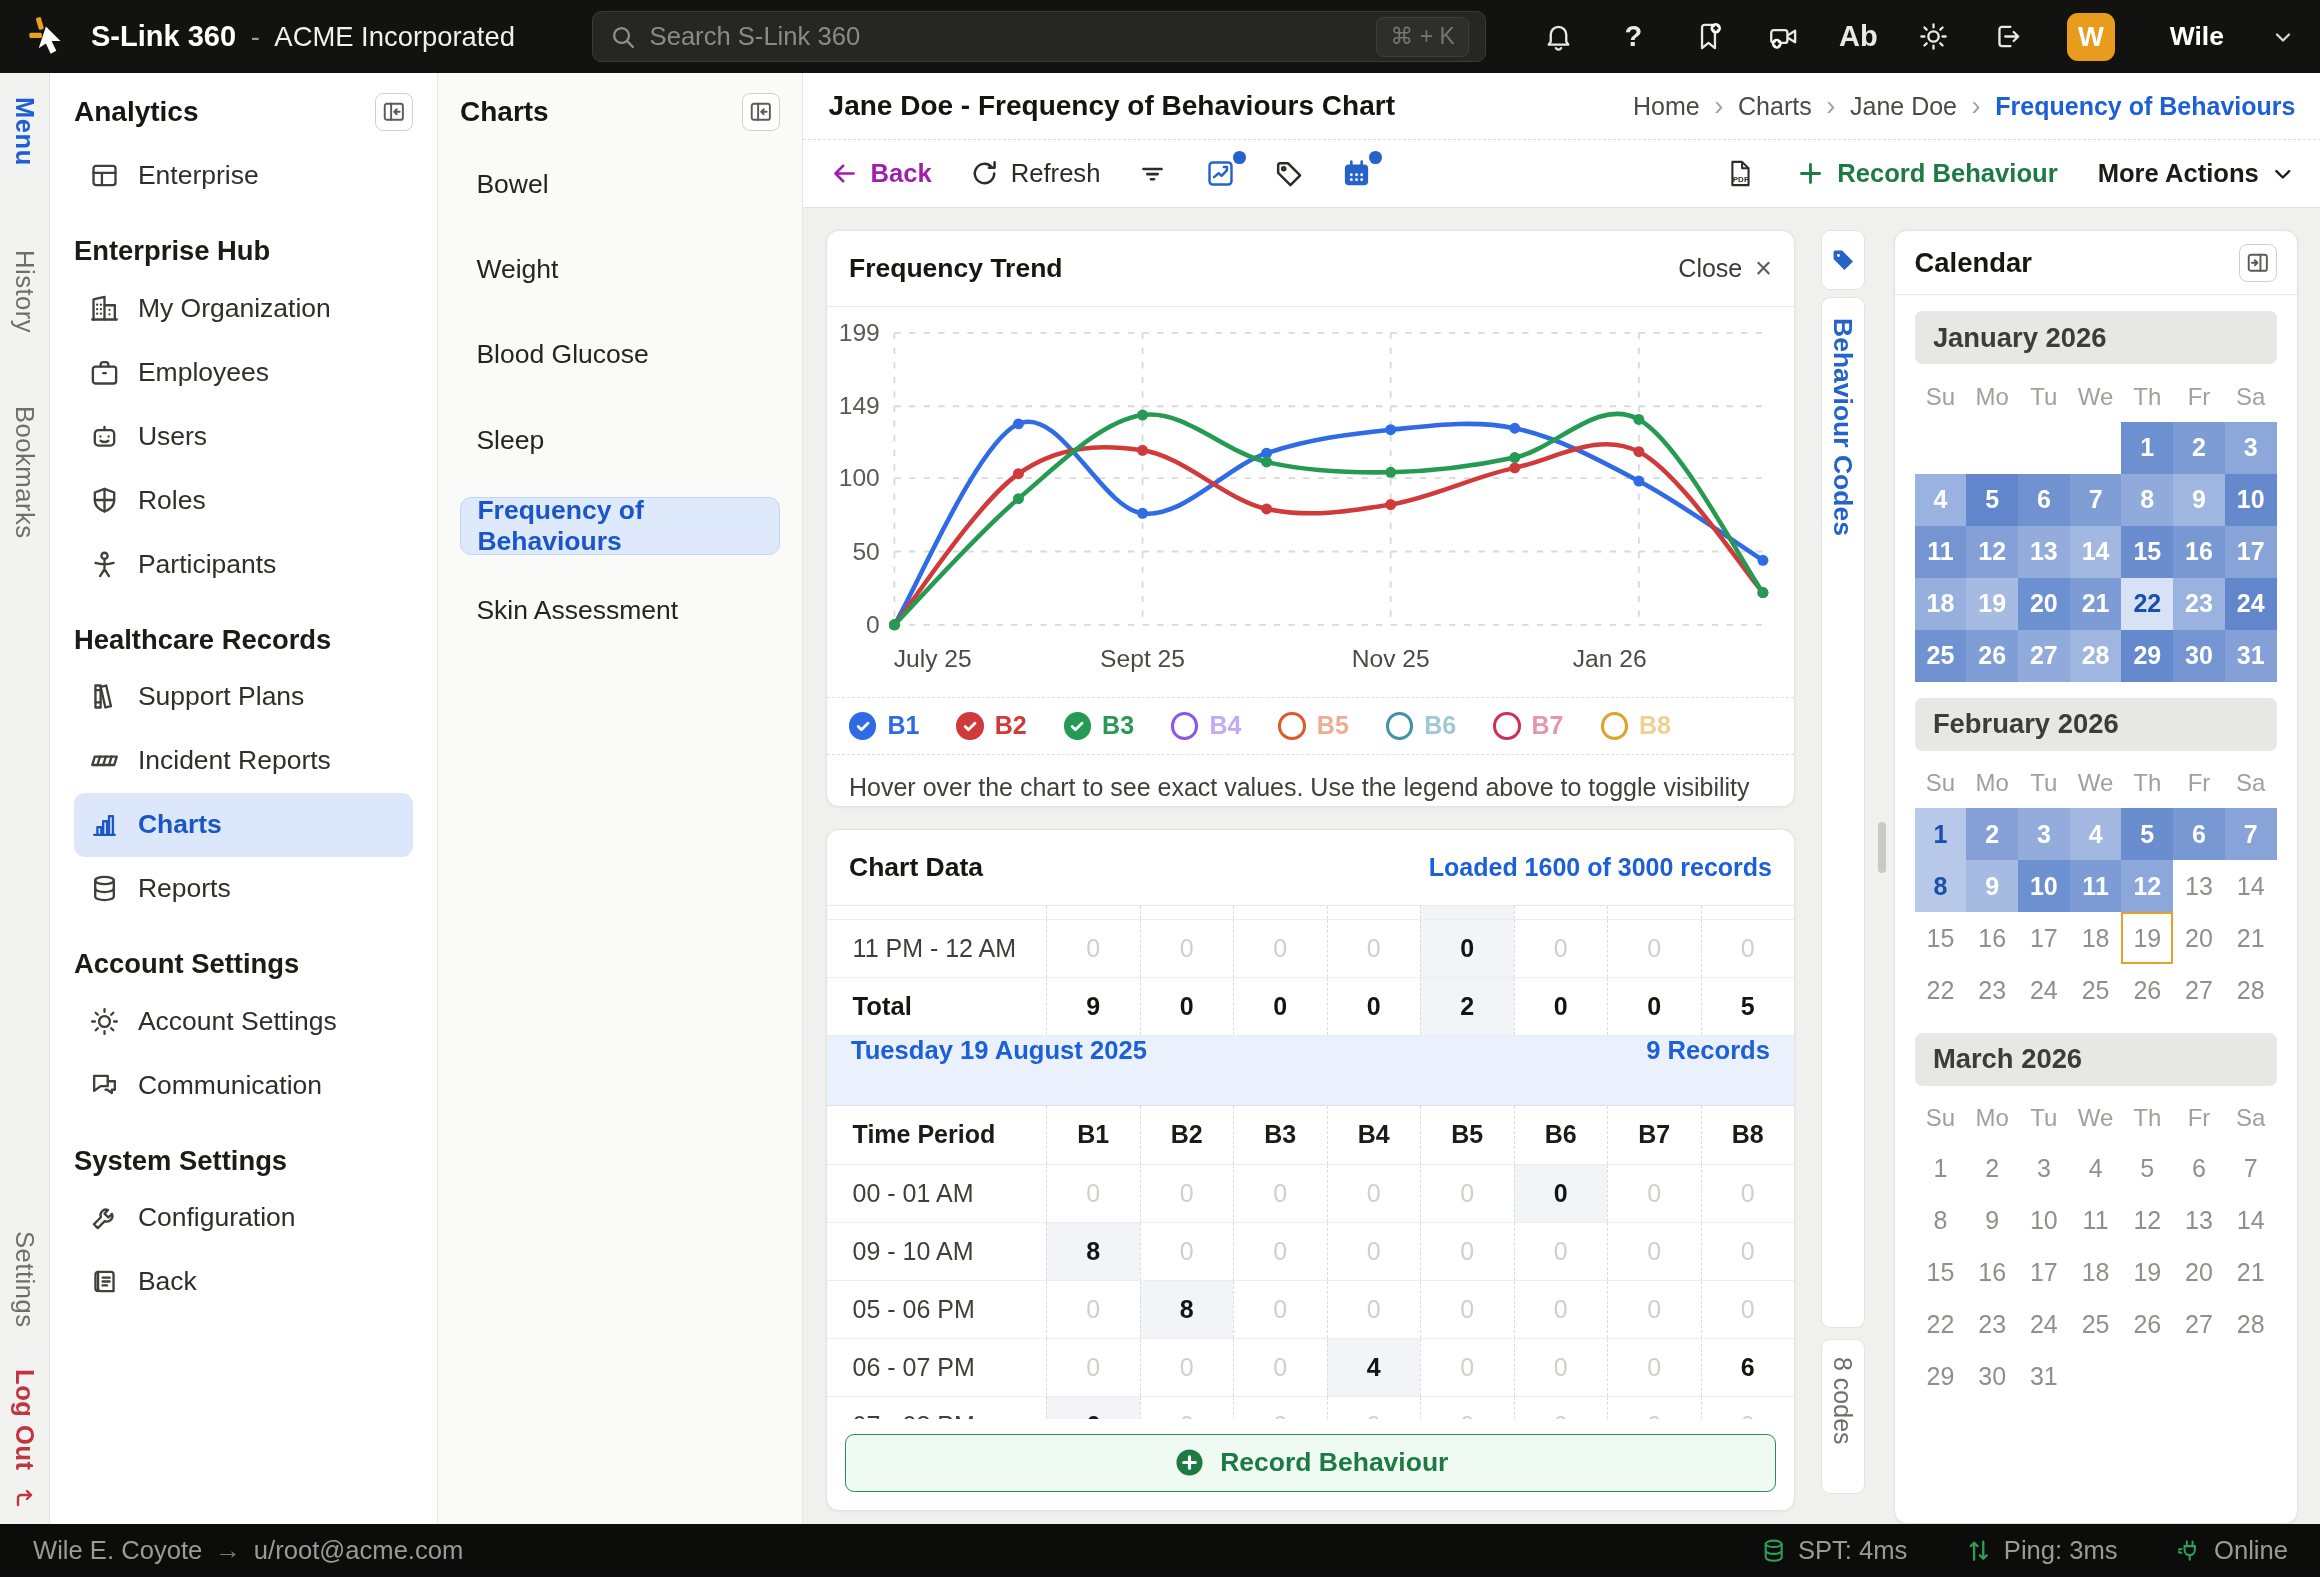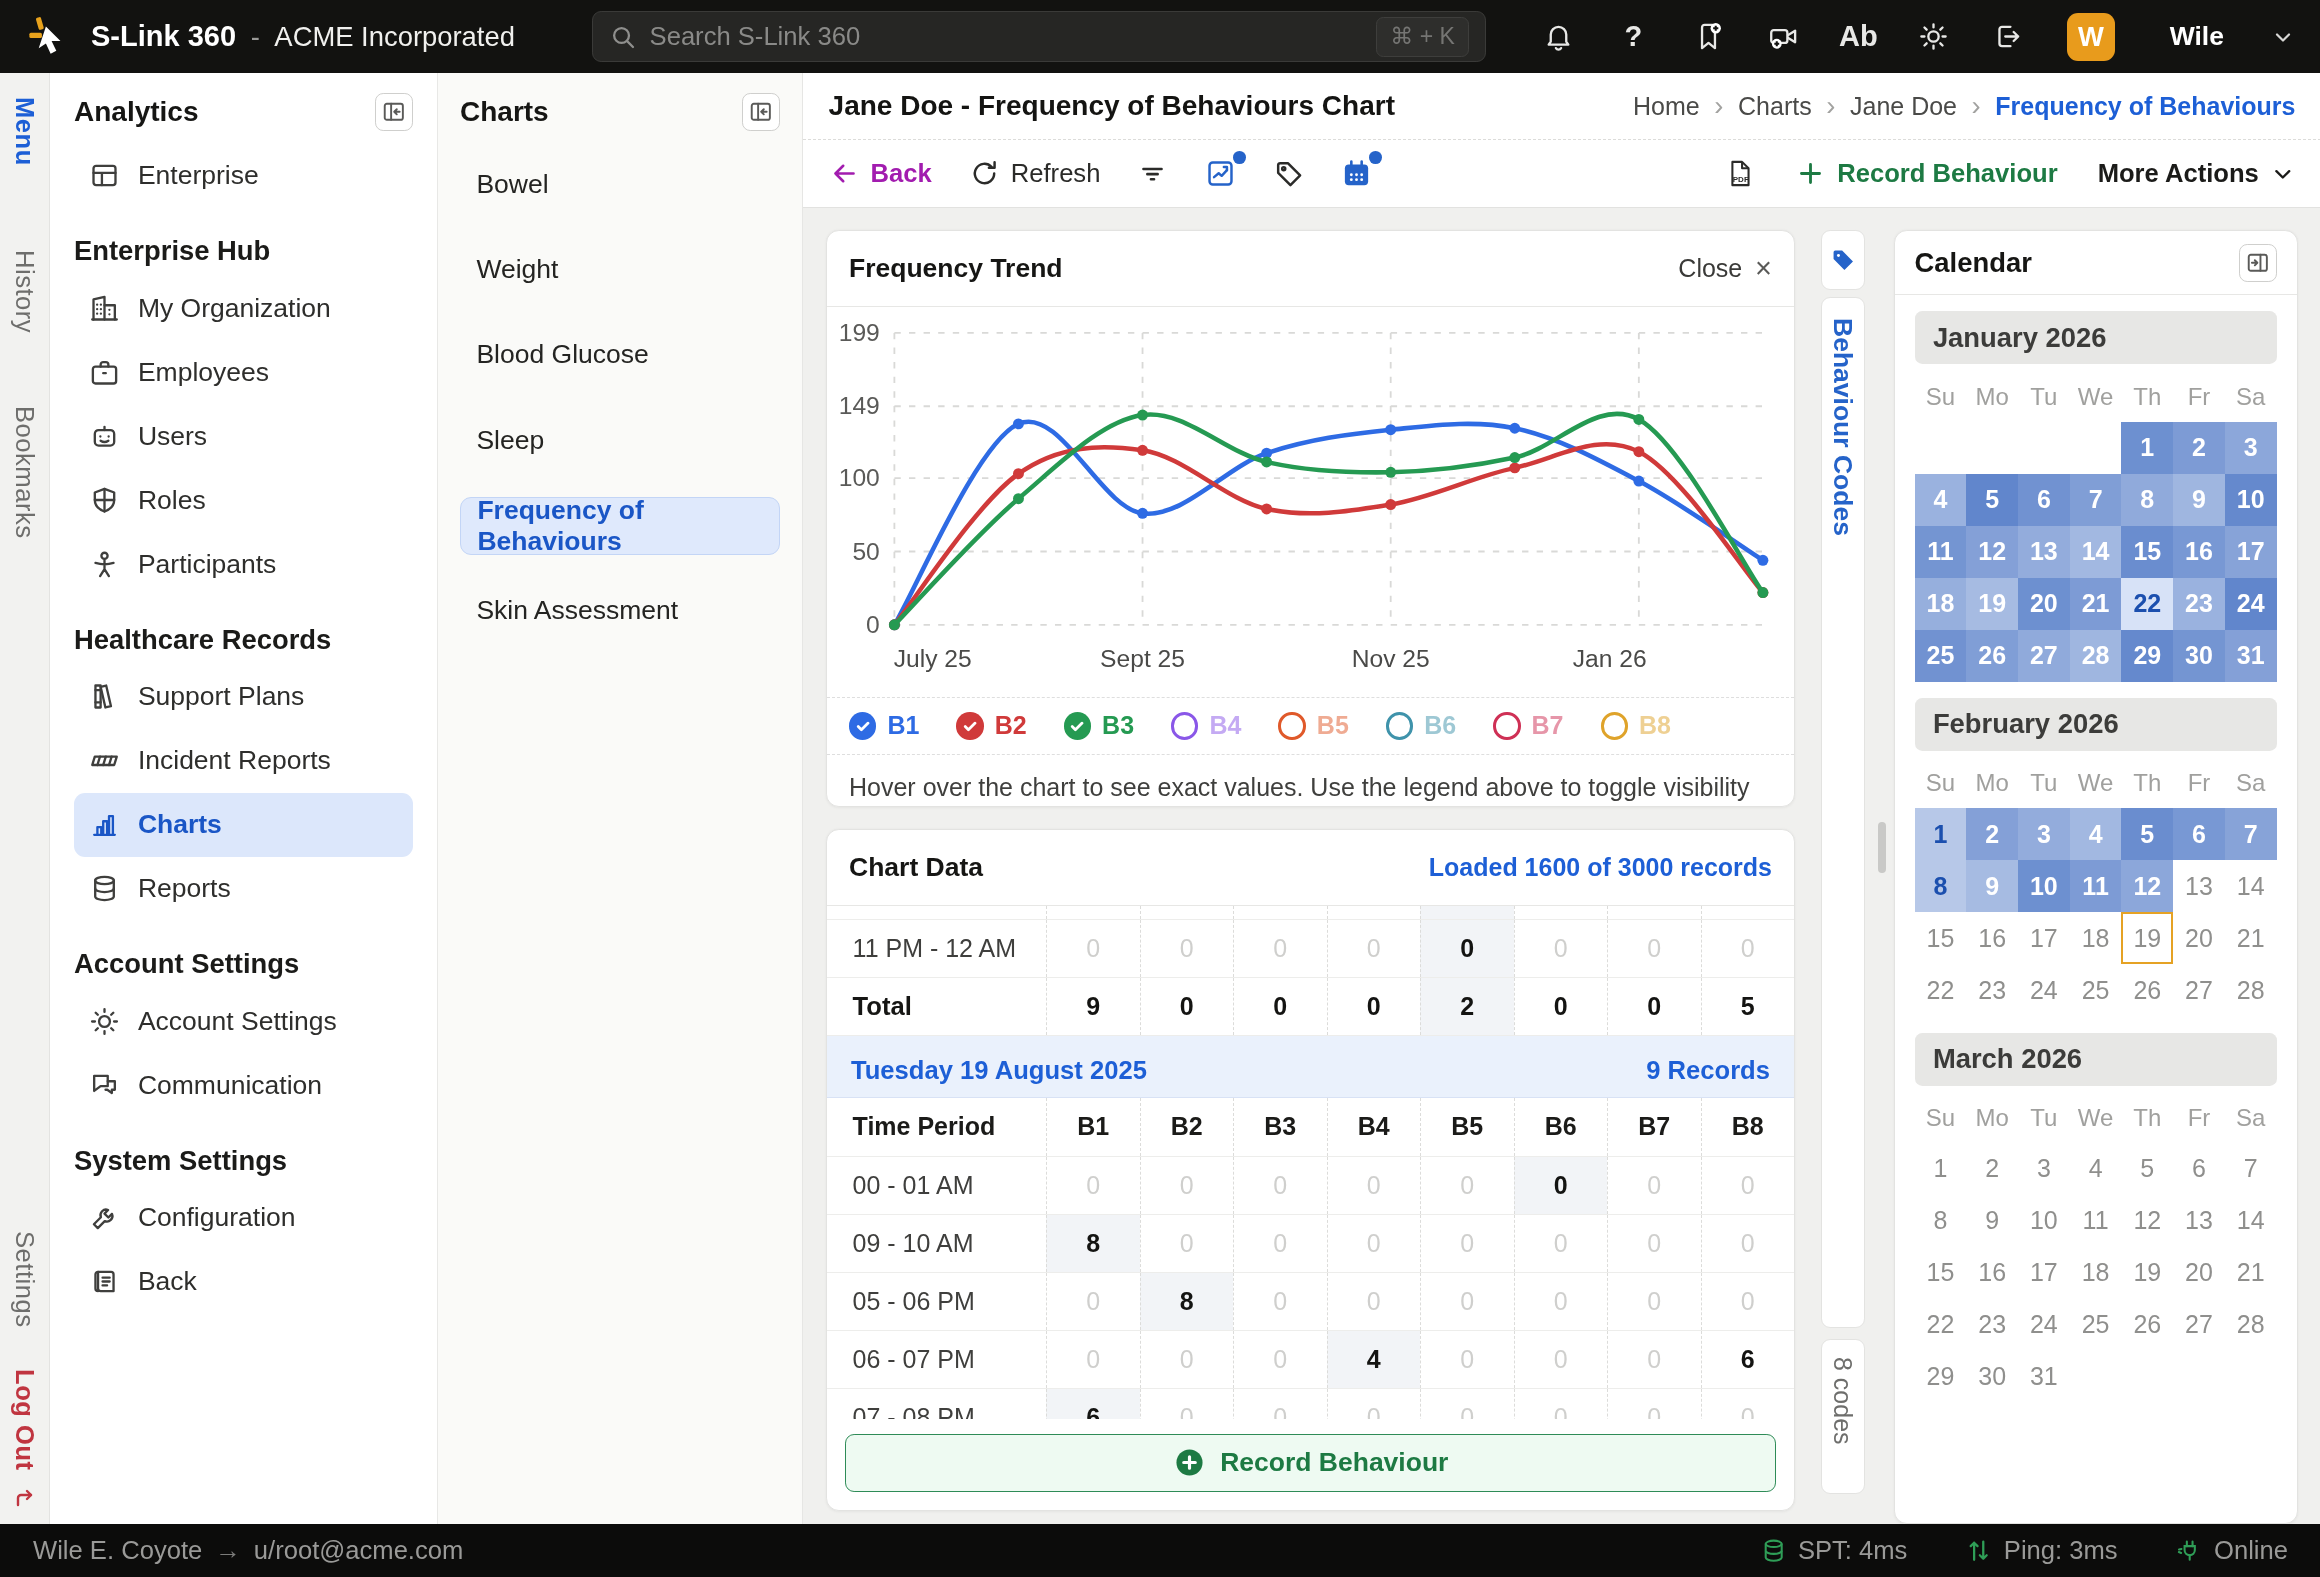--- a/index.html
+++ b/index.html
@@ -116,22 +116,22 @@
   .trow .cell { display:flex; align-items:center; justify-content:center; font-size:25px; color:#cfcfcd;
     border-left:0.9px dashed #dcdcda; height:57px; }
   .trow .cell.label { justify-content:flex-start; padding-left:25.6px; color:#3f3f3d; border-left:none; }
   .trow .cell.bold { color:#141412; font-weight:700; }
   .trow .cell.hl { background:#f2f4f7; }
   .trow.partial .cell { height:12.8px; }
   .trow.total .cell { color:#141412; font-weight:700; }
   .trow.total .cell.label { font-weight:700; color:#161614; font-size:25.6px; }
   .trow.header .cell { color:#1b1b19; font-weight:700; background:#fff; height:58px; }
   .trow.header .cell.label { color:#1b1b19; }
-  .dateband { height:62px; background:#eaf1fc; border-bottom:0.9px solid #d8e2f5; display:flex; align-items:flex-end;
-    padding:12px 24px; flex:none; }
+  .dateband { height:70px; background:#eaf1fc; border-bottom:0.9px solid #d8e2f5; display:flex; align-items:flex-start;
+    padding:0 24px; flex:none; }
   .dateband .d { font-size:25.6px; font-weight:700; color:#1d5fd6; }
   .dateband .r { margin-left:auto; font-size:25.6px; font-weight:700; color:#1d5fd6; }
   .record-area { padding:14.6px 18.3px 18.3px; flex:none; }
   .record-btn { width:100%; height:58px; background:#eefaf2; border:1.8px solid #2e8b57; border-radius:9.1px;
     display:flex; align-items:center; justify-content:center; gap:14.6px; cursor:pointer; }
   .record-btn svg { width:33px; height:33px; }
   .record-btn .t { font-size:26.5px; font-weight:700; color:#1d7a43; }
 
   
   .codes-strip { width:44px; margin-left:25.6px; flex:none; display:flex; flex-direction:column; align-items:center; }

